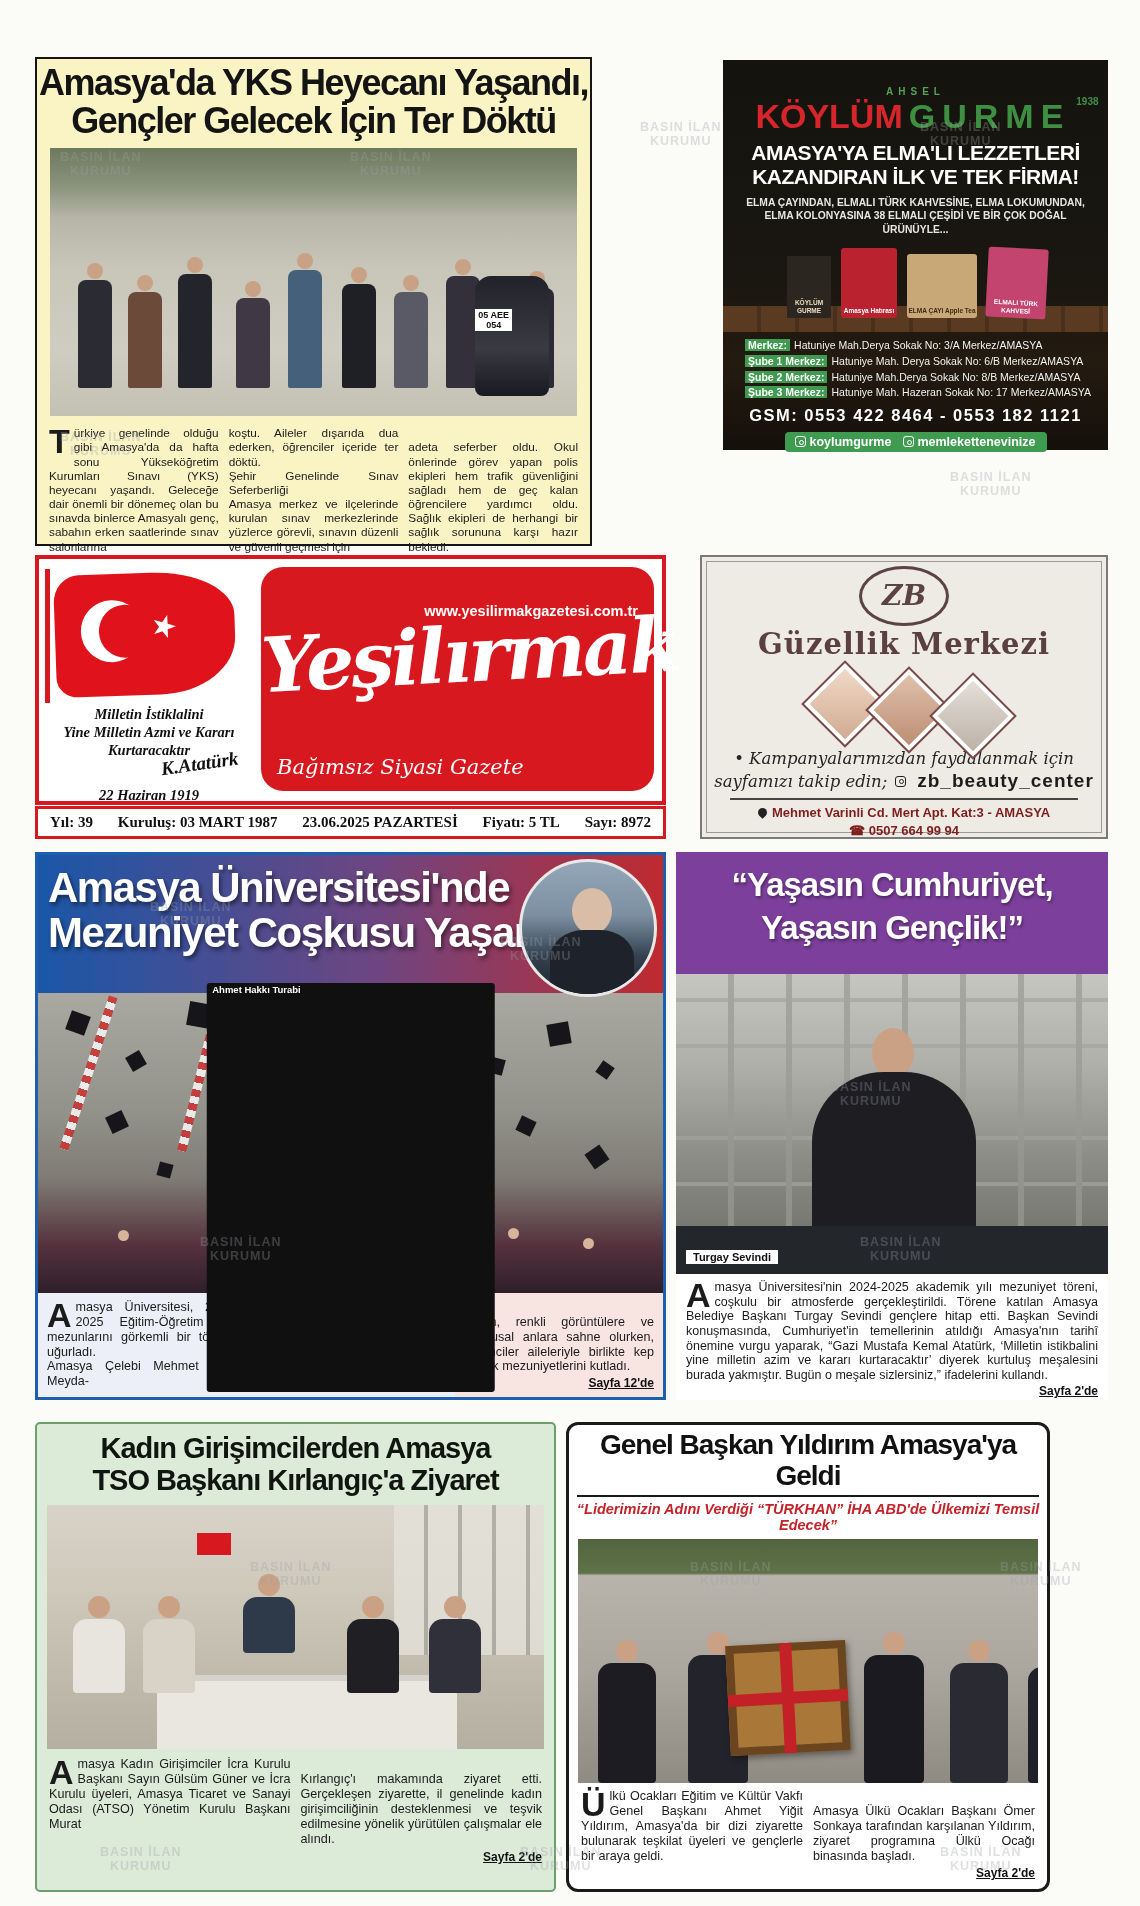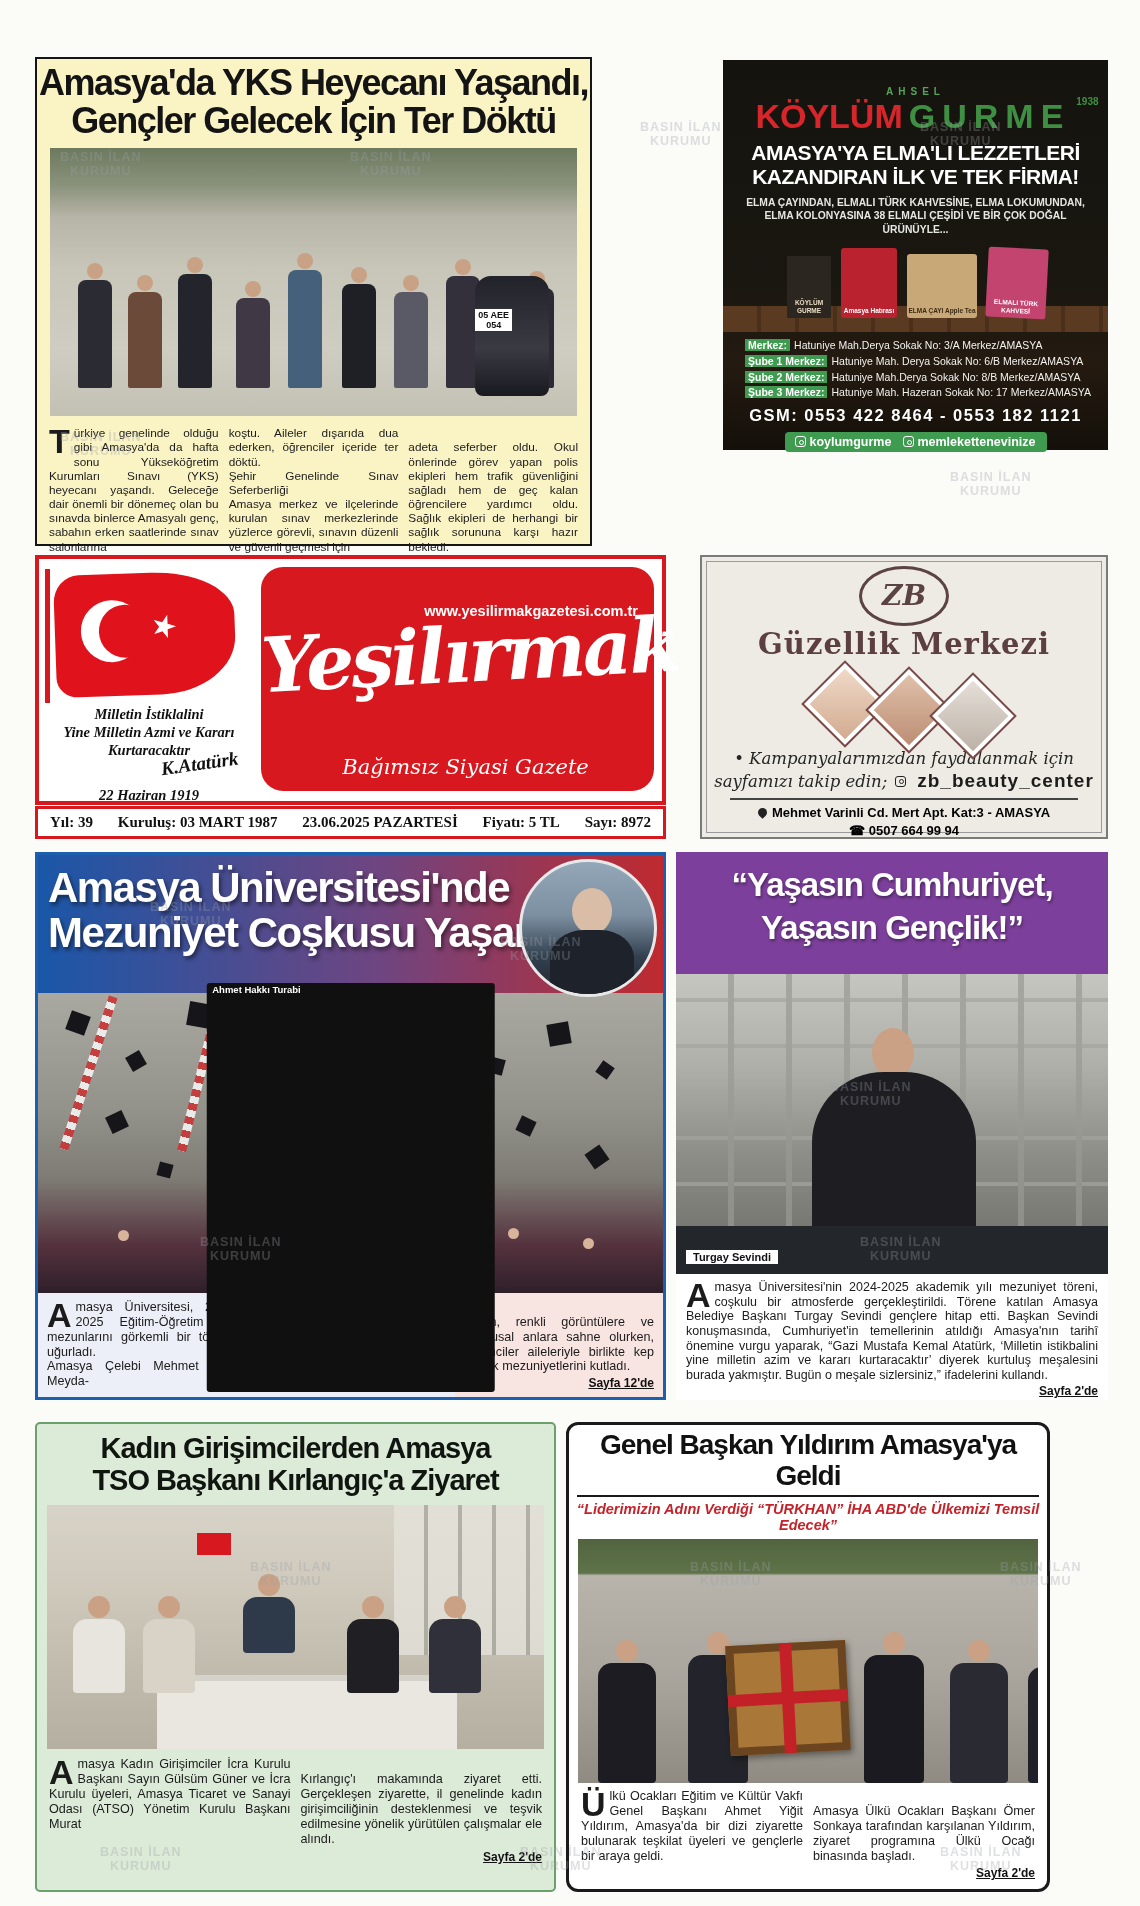--- a/index.html
+++ b/index.html
@@ -66,21 +66,21 @@
   .quote { position:absolute; left:2px; top:146px; width:216px; text-align:center;
            font-family:"Liberation Serif", serif; font-style:italic; font-weight:700;
            font-size:14.5px; line-height:1.25; color:#101010; }
   .sig { display:block; text-align:right; padding-right:18px; font-size:19px; transform:rotate(-8deg); }
   .qdates { margin-top:3px; }
   .titlebox { position:absolute; left:222px; top:8px; right:8px; bottom:10px; background:#d8181f; border-radius:22px; }
   .mast-url { position:absolute; top:36px; right:16px; color:#fff; font-weight:700; font-size:14.5px; }
   .mast-title { position:absolute; top:44px; left:0; right:0; text-align:center;
                 font-family:"DejaVu Serif", serif; font-style:italic; font-weight:700;
                 font-size:76px; color:#fff; transform:rotate(-3deg); letter-spacing:-3px; }
-  .mast-sub { position:absolute; bottom:12px; left:16px; right:0; text-align:center;
+  .mast-sub { position:absolute; bottom:12px; left:16px; right:0; text-align:left;
               font-family:"DejaVu Serif", serif; font-style:italic; font-size:21px; color:#fff; }
 
   #infobar { position:absolute; left:35px; top:806px; width:631px; height:33px; background:#fff;
              border:3.5px solid #d8181f; display:flex; align-items:center; justify-content:space-between;
              padding:0 12px; font-family:"Liberation Serif", serif; font-weight:700; font-size:15px; color:#111; }
 
   
   #zb { position:absolute; left:700px; top:555px; width:408px; height:284px; background:#edebe4;
         border:2px solid #7a7a7a; box-shadow:inset 0 0 0 4px #edebe4, inset 0 0 0 5px #9a9a9a; text-align:center; }
   .zb-oval { width:90px; height:60px; border:3px solid #5c4343; border-radius:50%; margin:9px auto 1px;
@@ -88,21 +88,21 @@
              font-size:28px; color:#5c4343; }
   .zb-title { font-family:"DejaVu Serif", serif; font-weight:700; font-size:29px; color:#5c4040; letter-spacing:1px; }
   .zb-diamonds { position:relative; height:86px; margin-top:2px; }
   .dia { position:absolute; top:10px; width:62px; height:62px; transform:rotate(45deg);
          border:2px solid #7a4848; box-shadow:inset 0 0 0 4px #fff; }
   .zb-promo1 { font-family:"DejaVu Serif", serif; font-style:italic; font-size:16.5px; color:#252525; }
   .zb-promo2 { display:flex; justify-content:center; align-items:center; gap:8px; margin-top:2px; }
   .zb-promo2 .it { font-family:"DejaVu Serif", serif; font-style:italic; font-size:16.5px; color:#252525; }
   .zb-handle { font-size:19px; font-weight:700; letter-spacing:1px; color:#1c1c1c; }
   .zb-div { width:86%; border-top:2px solid #444; margin:6px auto 4px; }
-  .zb-line { font-size:13px; font-weight:700; color:#000000; line-height:1.35; }
+  .zb-line { font-size:13px; font-weight:700; color:#7f1d1d; line-height:1.35; }
   .pin { display:inline-block; width:9px; height:9px; background:#222; border-radius:50% 50% 50% 0;
          transform:rotate(-45deg); margin-right:5px; }
 
   
   #grad { position:absolute; left:35px; top:852px; width:631px; height:548px;
           border:3px solid #1c5fae; background:#fff; }
   .grad-headline { height:138px; background:linear-gradient(90deg,#1a57a8 0%,#6f4580 55%,#bf2a2f 100%);
                    color:#fff; font-size:42px; font-weight:800; letter-spacing:-1.5px; line-height:1.08;
                    padding:10px 0 0 10px; text-shadow:2px 3px 4px rgba(0,0,0,.5); white-space:nowrap; }
   .grad-photo { position:relative; height:300px; overflow:hidden;

